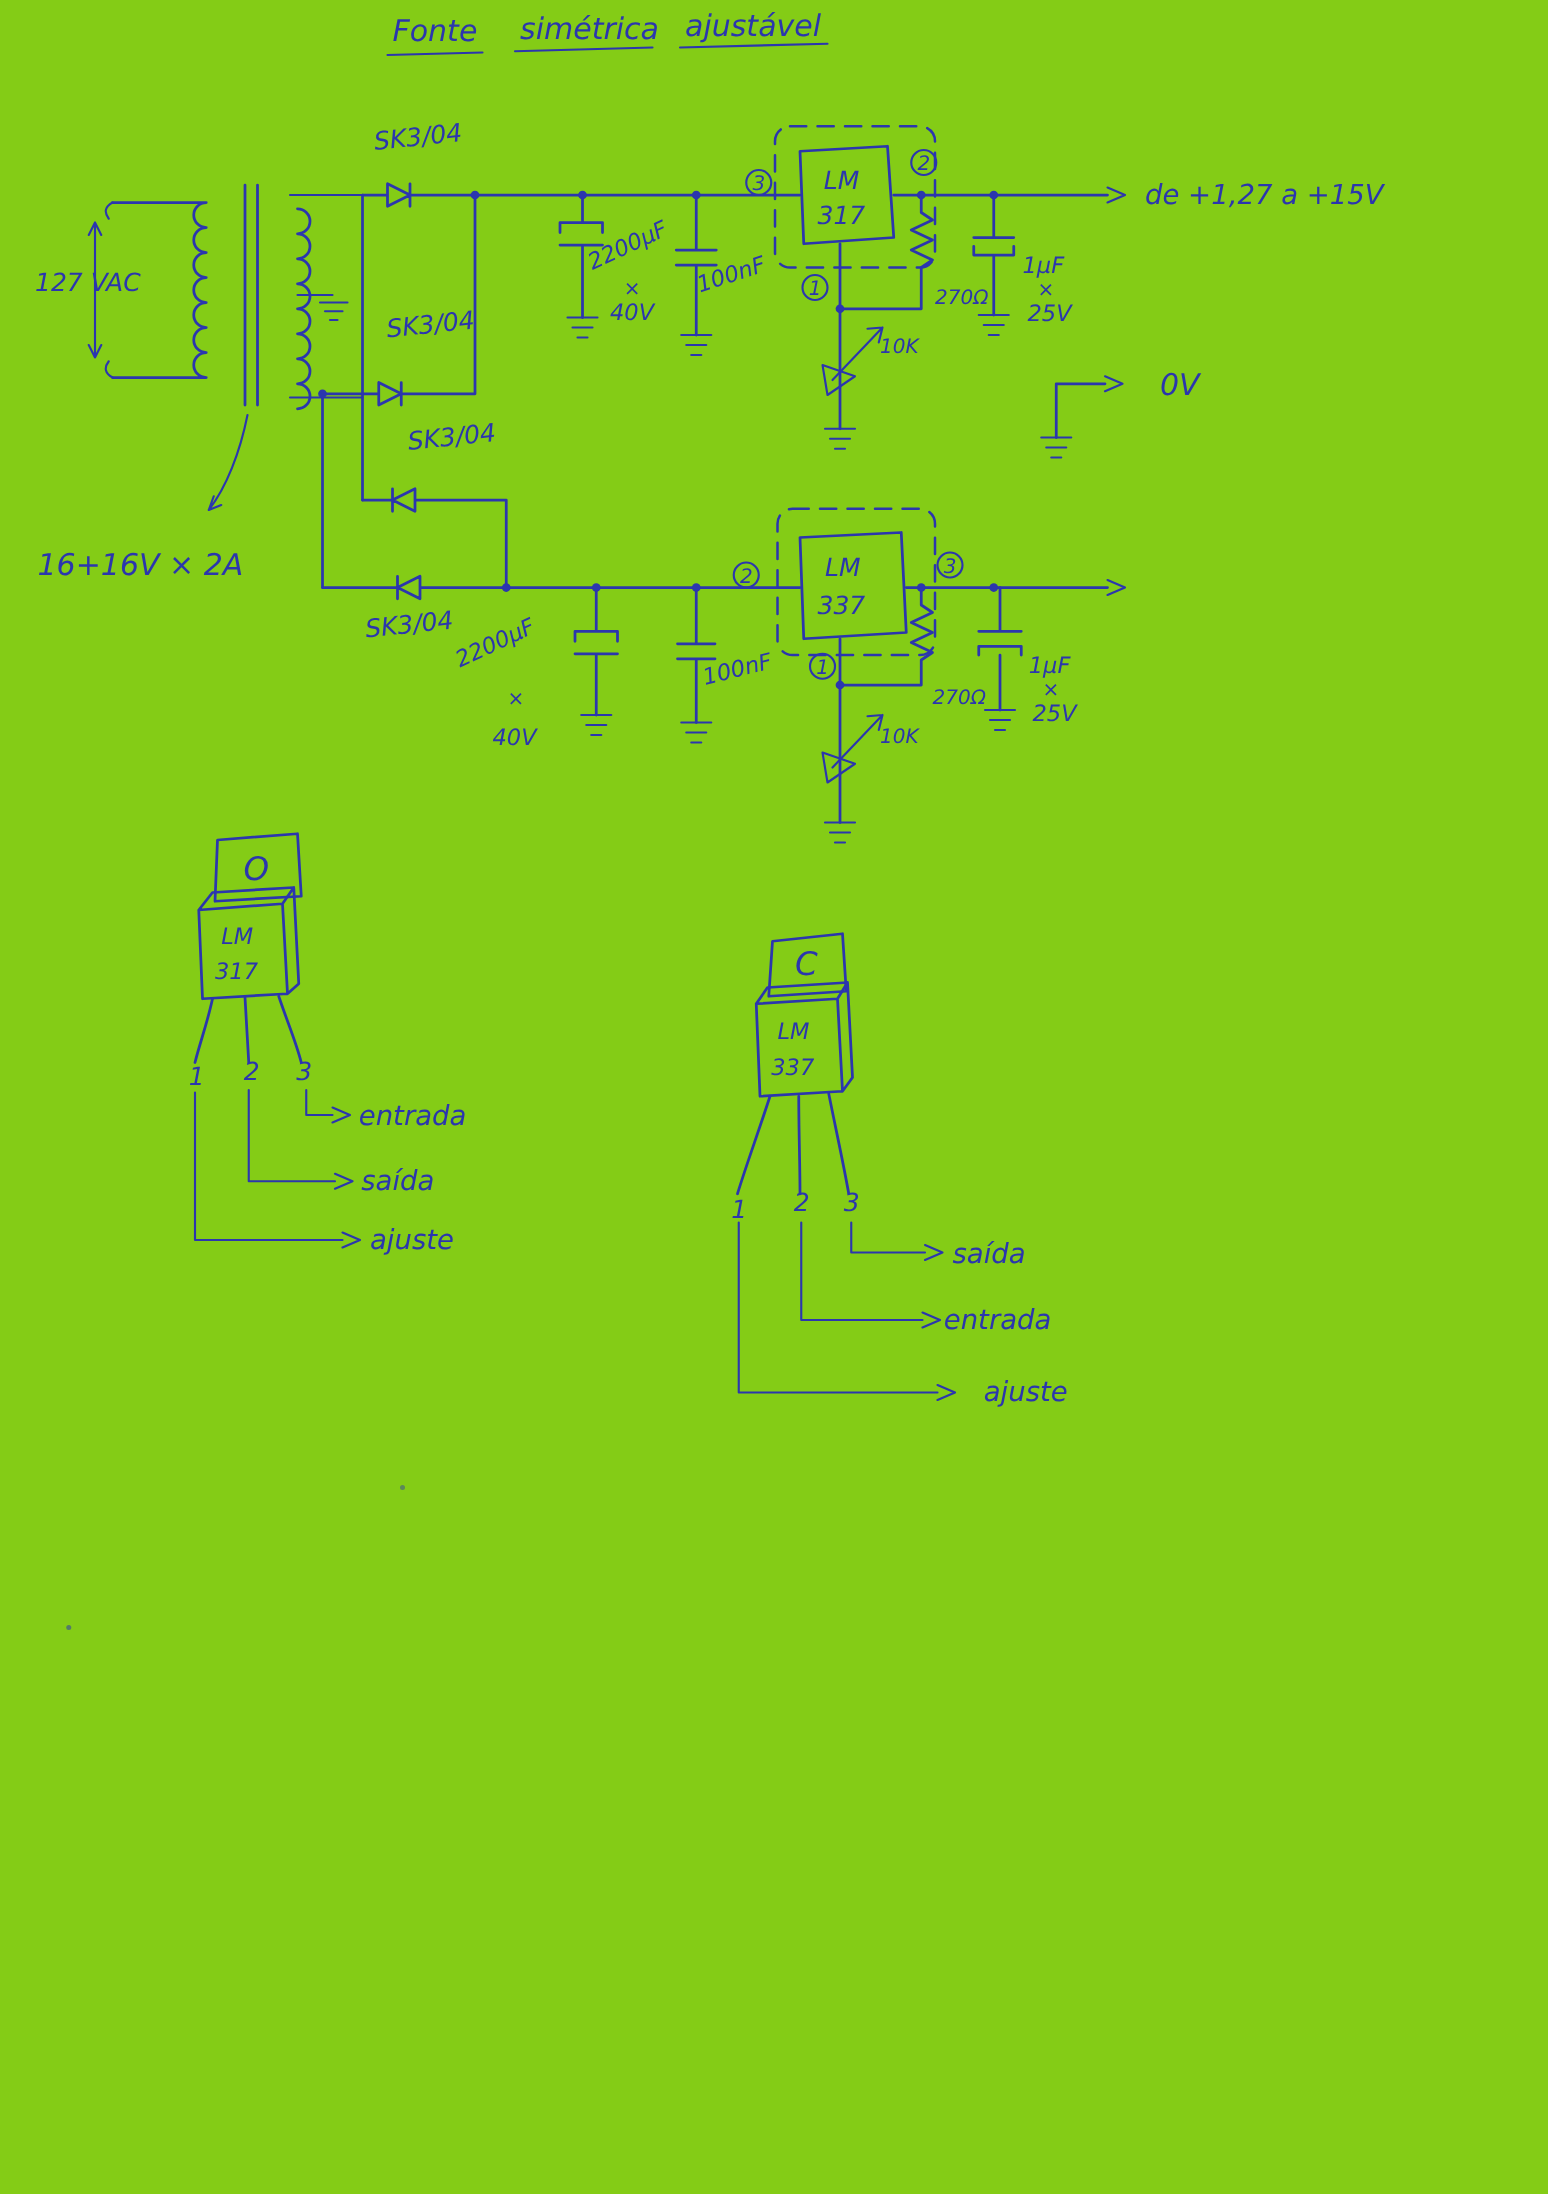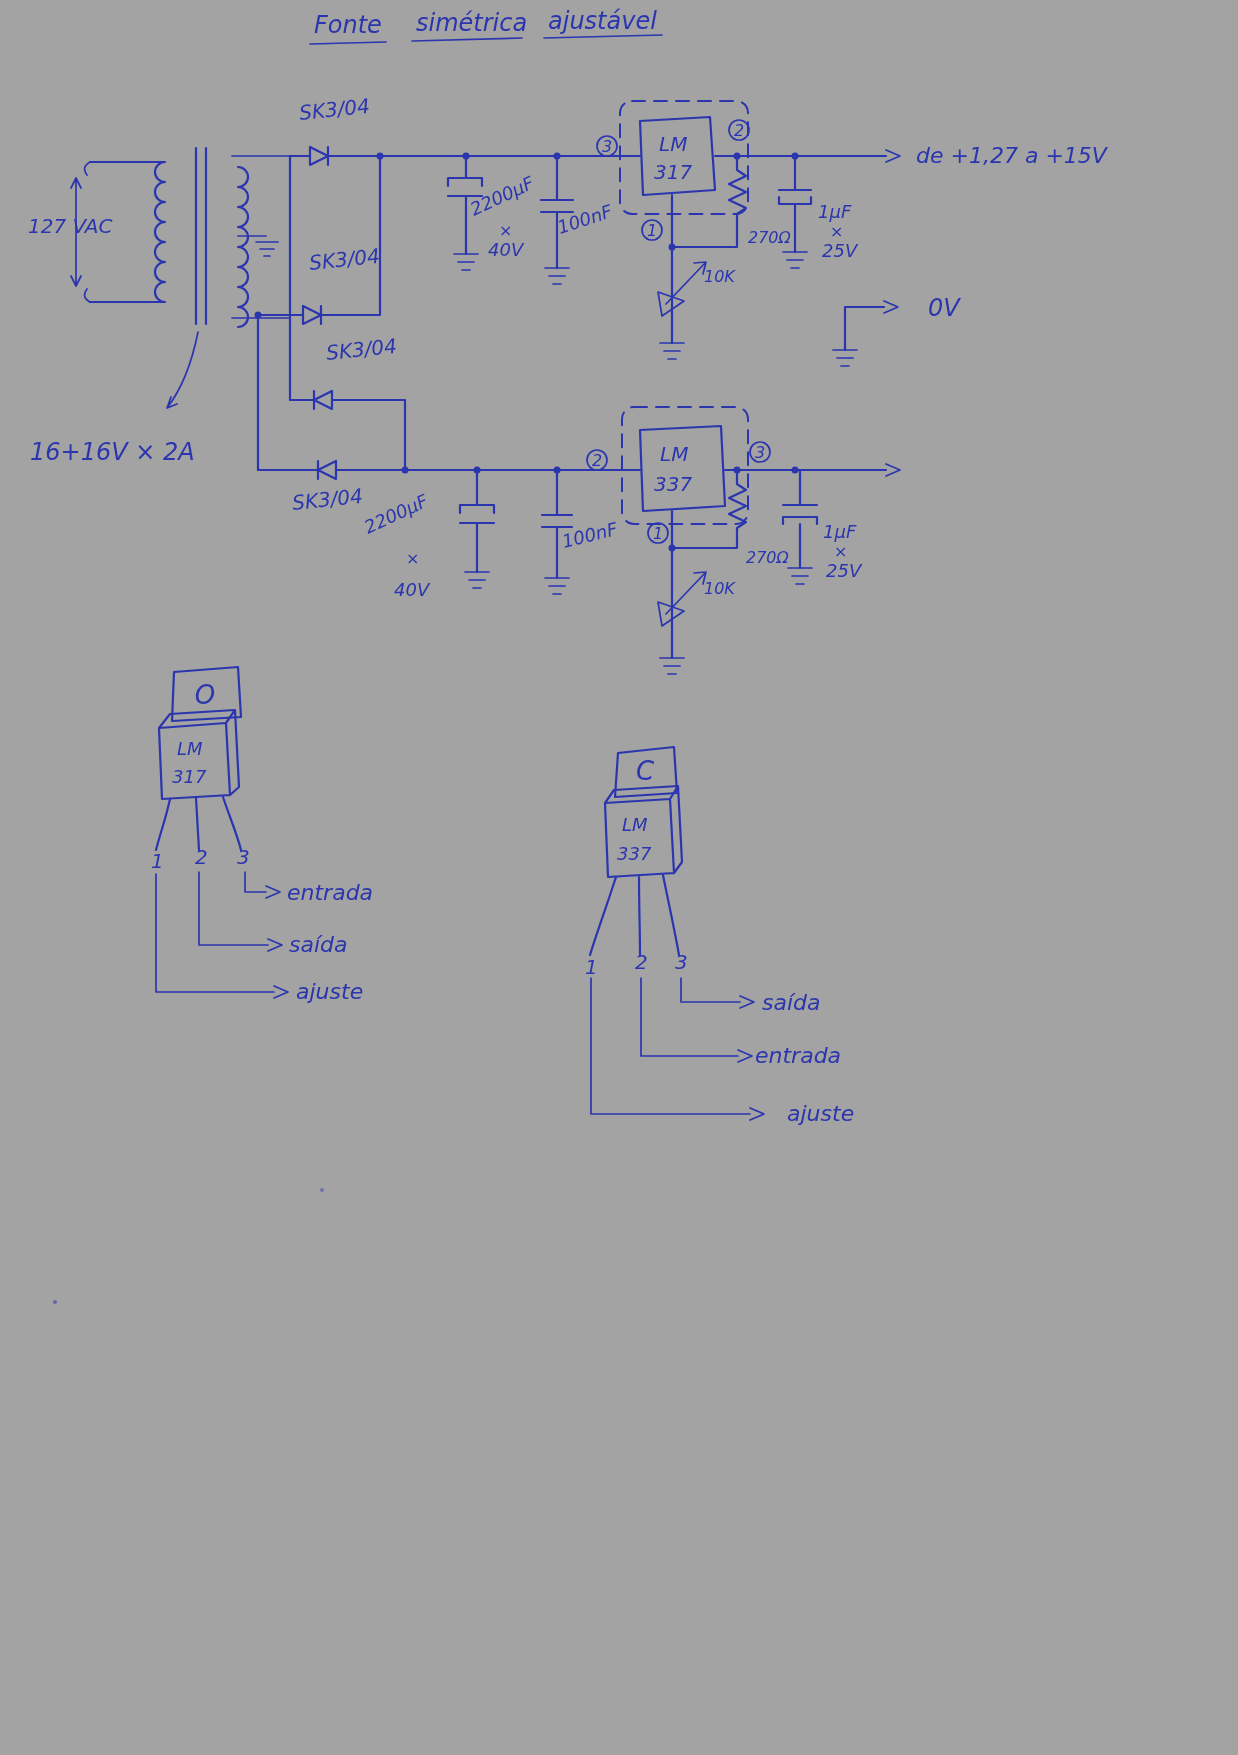--- a/index.html
+++ b/index.html
@@ -1,18 +1,18 @@
 <!DOCTYPE html>
 <html><head>
 <meta charset="utf-8">
 <style>
   html,body{margin:0;padding:0;background:#e8e8e6;}
   .page{
     position:relative;width:1238px;height:1755px;margin:0 auto;
-    background:#a3a3a3;overflow:hidden;
+    background:#84cc16;overflow:hidden;
     font-family:"DejaVu Sans",sans-serif;
   }
   svg{position:absolute;left:0;top:0;}
   .ink{stroke:#2b36ae;fill:none;stroke-width:2.2;stroke-linecap:round;stroke-linejoin:round;}
   .thin{stroke-width:1.7;}
   .dashed{stroke-dasharray:13 9;stroke-width:2;}
   .dot{fill:#2b36ae;stroke:none;}
   .lbl{fill:#2b36ae;font-family:"DejaVu Sans",sans-serif;font-style:italic;stroke:none;} .s16{font-size:16px;} .s18{font-size:18px;}
   .s20{font-size:20px;} .s22{font-size:22px;} .s24{font-size:24px;} .s26{font-size:26px;}
   .mid{text-anchor:middle;}

